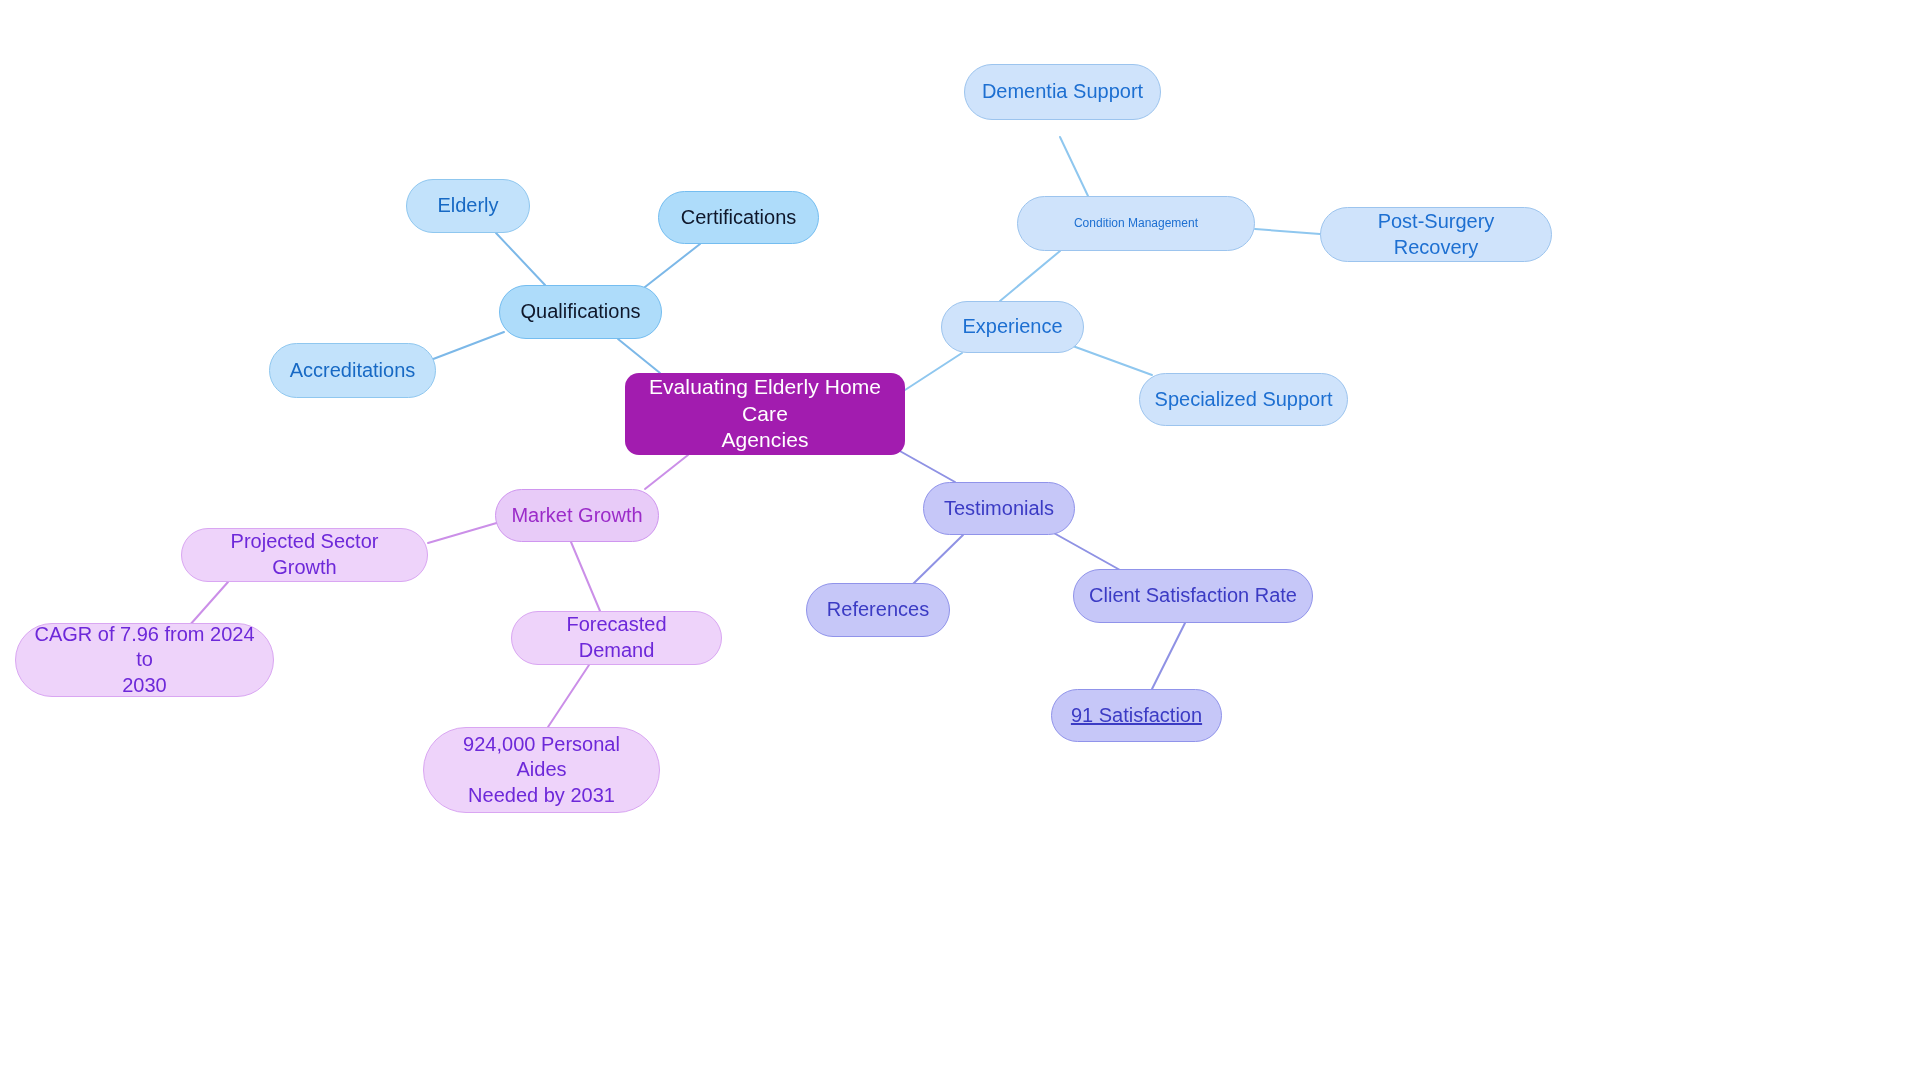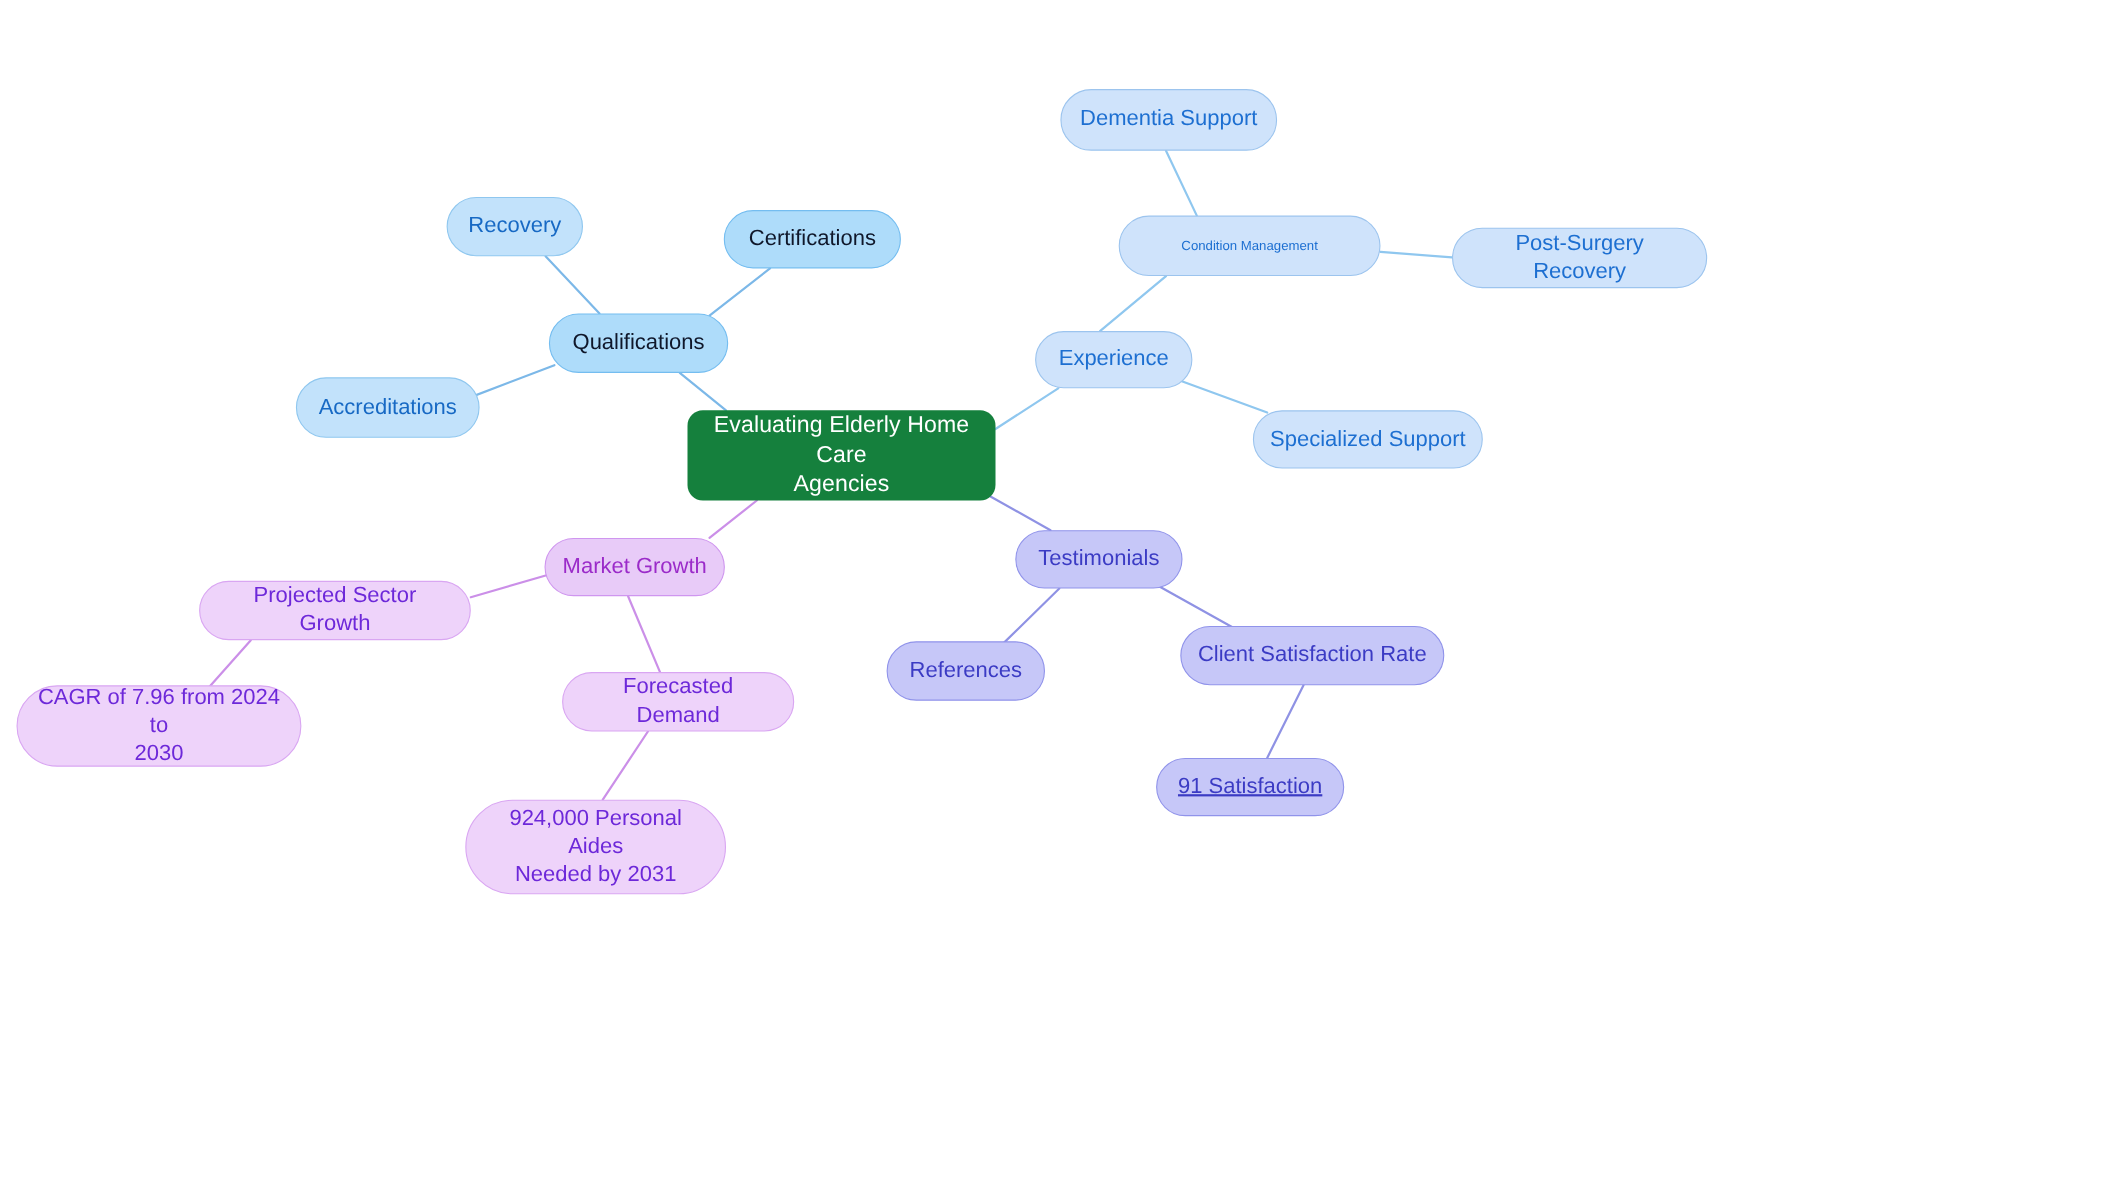--- a/index.html
+++ b/index.html
@@ -34,21 +34,21 @@
     border-style: solid;
     border-width: 1.5px;
     line-height: 1.28;
     white-space: pre-line;
     padding: 0 14px;
   }
   .node.root {
     border-radius: 14px;
     border-width: 0;
     color: #ffffff;
-    background: #15803d;
+    background: #a21caf;
     font-size: 21px;
     letter-spacing: .1px;
   }
   .node.blue-mid {
     background: #aedcfa;
     border-color: #74bdf0;
     color: #0f172a;
   }
   .node.blue-light {
     background: #c2e2fb;
@@ -97,26 +97,26 @@
       <line x1="688" y1="455" x2="645" y2="489" stroke="#cb8fe8" stroke-width="2" stroke-linecap="round"></line>
       <line x1="500" y1="522" x2="428" y2="543" stroke="#cb8fe8" stroke-width="2" stroke-linecap="round"></line>
       <line x1="228" y1="582" x2="189" y2="626" stroke="#cb8fe8" stroke-width="2" stroke-linecap="round"></line>
       <line x1="571" y1="542" x2="600" y2="611" stroke="#cb8fe8" stroke-width="2" stroke-linecap="round"></line>
       <line x1="589" y1="665" x2="548" y2="727" stroke="#cb8fe8" stroke-width="2" stroke-linecap="round"></line>
     </svg>
   <div id="node-layer">
       <div class="node root" style="left: 625px; top: 373px; width: 280px; height: 82px; font-size: 21px;">Evaluating Elderly Home Care
 Agencies</div>
       <div class="node blue-mid" style="left: 499px; top: 285px; width: 163px; height: 54px; font-size: 20px;">Qualifications</div>
-      <div class="node blue-light" style="left: 406px; top: 179px; width: 124px; height: 54px; font-size: 20px;">Recovery</div>
+      <div class="node blue-light" style="left: 406px; top: 179px; width: 124px; height: 54px; font-size: 20px;">Elderly</div>
       <div class="node blue-mid" style="left: 658px; top: 191px; width: 161px; height: 53px; font-size: 20px;">Certifications</div>
       <div class="node blue-light" style="left: 269px; top: 343px; width: 167px; height: 55px; font-size: 20px;">Accreditations</div>
       <div class="node blue-pale" style="left: 941px; top: 301px; width: 143px; height: 52px; font-size: 20px;">Experience</div>
       <div class="node blue-pale" style="left: 1017px; top: 196px; width: 238px; height: 55px; font-size: 12px;">Condition Management</div>
-      <div class="node blue-pale" style="left: 964px; top: 81px; width: 197px; height: 56px; font-size: 20px;">Dementia Support</div>
+      <div class="node blue-pale" style="left: 964px; top: 64px; width: 197px; height: 56px; font-size: 20px;">Dementia Support</div>
       <div class="node blue-pale" style="left: 1320px; top: 207px; width: 232px; height: 55px; font-size: 20px;">Post-Surgery Recovery</div>
       <div class="node blue-pale" style="left: 1139px; top: 373px; width: 209px; height: 53px; font-size: 20px;">Specialized Support</div>
       <div class="node peri" style="left: 923px; top: 482px; width: 152px; height: 53px; font-size: 20px;">Testimonials</div>
       <div class="node peri" style="left: 806px; top: 583px; width: 144px; height: 54px; font-size: 20px;">References</div>
       <div class="node peri" style="left: 1073px; top: 569px; width: 240px; height: 54px; font-size: 20px;">Client Satisfaction Rate</div>
       <div class="node peri" style="left: 1051px; top: 689px; width: 171px; height: 53px; font-size: 20px; text-decoration: underline;">91 Satisfaction</div>
       <div class="node pink-mid" style="left: 495px; top: 489px; width: 164px; height: 53px; font-size: 20px;">Market Growth</div>
       <div class="node pink-light" style="left: 181px; top: 528px; width: 247px; height: 54px; font-size: 20px;">Projected Sector Growth</div>
       <div class="node pink-light" style="left: 15px; top: 623px; width: 259px; height: 74px; font-size: 20px;">CAGR of 7.96 from 2024 to
 2030</div>

